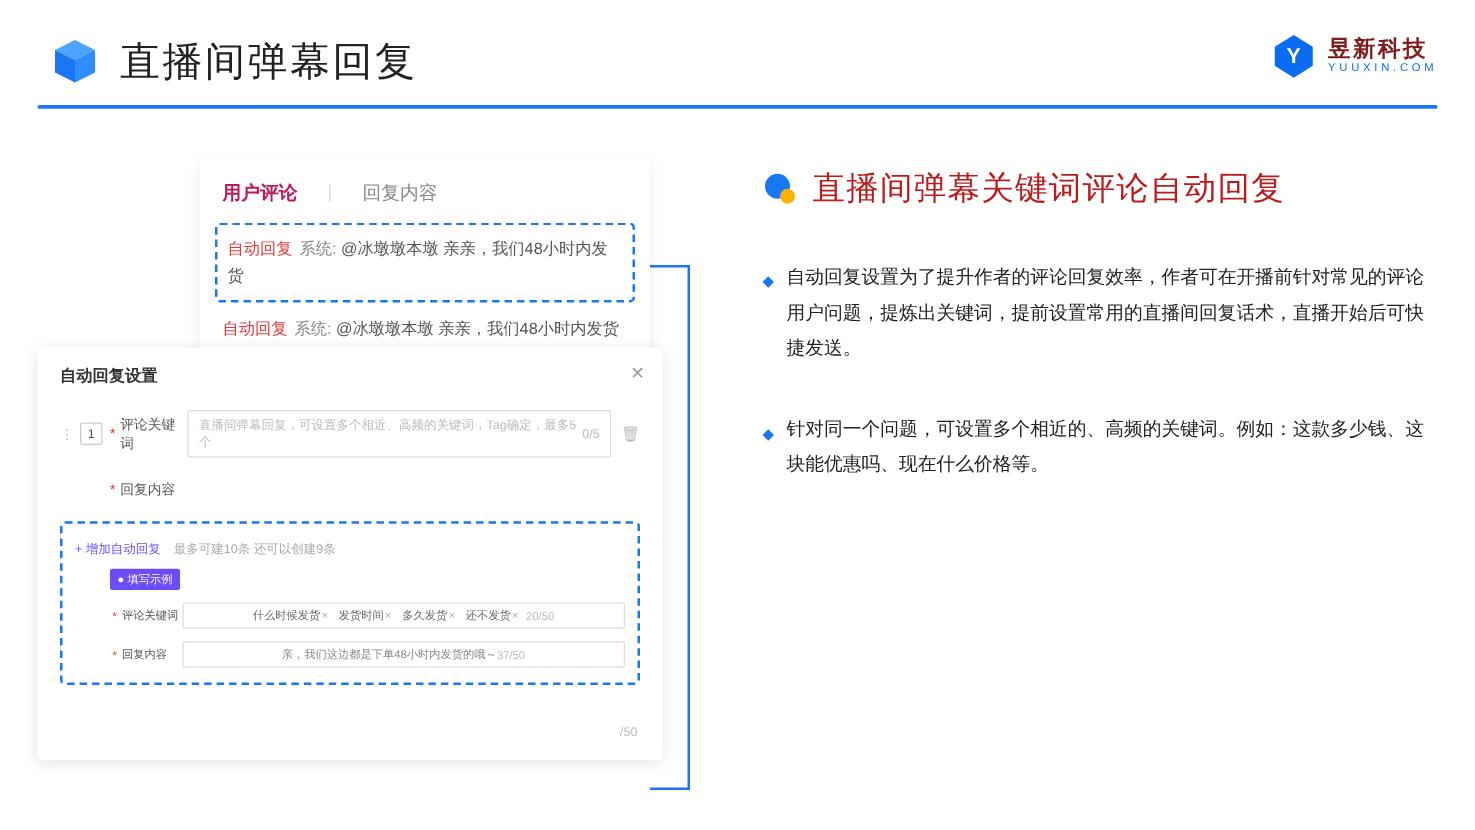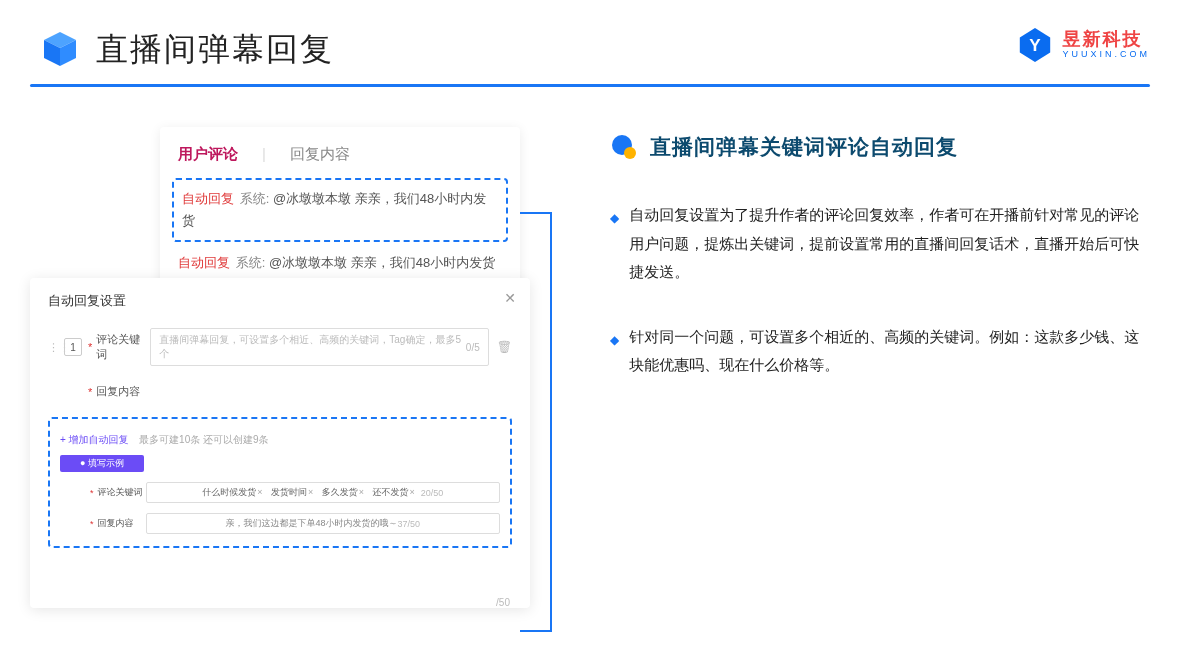--- a/index.html
+++ b/index.html
@@ -4,67 +4,67 @@
 <style>
 * { margin:0; padding:0; box-sizing:border-box; }
 body { width:1180px; height:664px; background:#fff; font-family:"Microsoft YaHei","PingFang SC",sans-serif; position:relative; overflow:hidden; }
 
 .header { display:flex; padding:28px 40px 12px 40px; }
 .cube-icon { width:40px; height:40px; margin-right:16px; }
 .page-title { font-size:32px; font-weight:500; color:#222; letter-spacing:2px; }
 .brand { position:absolute; right:30px; top:26px; display:flex; align-items:center; gap:8px; }
 .brand-icon { width:38px; height:38px; }
 .brand-text { display:flex; flex-direction:column; line-height:1.1; }
-.brand-main { font-size:18px; font-weight:700; color:#ef4444; letter-spacing:2px; }
+.brand-main { font-size:18px; font-weight:700; color:#7f1d1d; letter-spacing:2px; }
 .brand-sub { font-size:9px; color:#0a6cf0; letter-spacing:3px; }
 .hr { height:3px; background:#1976f5; margin:0 30px; border-radius:2px; }
 
 .content { display:flex; padding:40px 30px 0 30px; gap:40px; }
 .left { flex:0 0 520px; position:relative; }
 .right { flex:1; padding-left:20px; }
 
 .card-comments { width:360px; margin-left:auto; margin-right:30px; background:#fff; border-radius:4px; box-shadow:0 2px 12px rgba(0,0,0,.08); padding:18px 18px 24px 18px; }
 .tabs { display:flex; gap:24px; font-size:15px; color:#888; margin-bottom:14px; }
 .tab-active { color:#be185d; font-weight:600; }
 .tab-divider { color:#ddd; }
 .comment-row { font-size:13px; color:#555; line-height:1.7; margin-top:10px; }
 .tag-autoreply { color:#e03a3a; margin-right:2px; }
 .sys { color:#888; }
 .highlight-box { border:2px dashed #1976f5; border-radius:4px; padding:8px 8px; margin:4px -6px 6px -6px; }
 
 .card-settings { width:500px; background:#fff; border-radius:4px; box-shadow:0 2px 14px rgba(0,0,0,.10); padding:14px 18px 60px 18px; margin-top:-20px; position:relative; }
-.settings-title { font-size:13px; color:#333; font-weight:400; }
+.settings-title { font-size:13px; color:#333; font-weight:700; }
 .close-x { position:absolute; right:14px; top:12px; color:#999; font-size:14px; }
 .field-row { display:flex; align-items:center; margin-top:18px; font-size:11px; }
 .drag-handle { color:#bbb; width:10px; text-align:center; }
 .idx-box { width:18px; height:18px; border:1px solid #ccc; border-radius:2px; font-size:10px; display:flex; align-items:center; justify-content:center; margin:0 6px; color:#555; }
 .req { color:#d33; margin-right:4px; }
 .lbl { color:#555; width:54px; }
 .input-box { flex:1; border:1px solid #ddd; border-radius:2px; padding:4px 8px; display:flex; justify-content:space-between; align-items:center; color:#bbb; font-size:10px; background:#fff; }
 .counter { color:#bbb; }
 .trash { color:#bbb; margin-left:8px; font-size:12px; }
 
 .example-wrap { border:2px dashed #1976f5; border-radius:4px; padding:10px 10px 12px 10px; margin-top:18px; }
 .add-link { color:#6b4cf6; font-size:10px; }
 .add-note { color:#aaa; font-size:10px; margin-left:6px; }
-.badge { display:inline-block; background:#6b4cf6; color:#fff; font-size:9px; padding:2px 20px; border-radius:2px; margin-top:8px; }
+.badge { display:inline-block; background:#6b4cf6; color:#fff; font-size:9px; padding:2px 6px; border-radius:2px; margin-top:8px;margin-left:28px; }
 .ex-field { display:flex; align-items:center; margin-top:10px; font-size:9px; }
 .ex-lbl { color:#555; width:48px; }
 .ex-box { flex:1; border:1px solid #ddd; border-radius:2px; padding:3px 6px; display:flex; justify-content:center; align-items:center; color:#888; background:#fff; }
 .tag-chip { font-size:9px; color:#666; margin-right:6px; }
 .tag-chip::after { content:"×"; color:#aaa; margin-left:1px; }
 .ex-count { color:#bbb; }
-.float-count { position:absolute; right:20px; bottom:0; font-size:10px; color:#bbb; }
+.float-count { position:absolute; right:20px; bottom:16px; font-size:10px; color:#bbb; }
 
 .connector { position:absolute; pointer-events:none; }
 .conn1 { left:490px; top:85px; width:32px; height:420px; border-right:2px solid #1976f5; border-top:2px solid #1976f5; border-bottom:2px solid #1976f5; }
 
 .right-head { display:flex; align-items:center; gap:12px; margin-top:6px; }
 .dot-icon { width:28px; height:28px; }
-.right-title { font-size:21px; color:#0c4a6e; font-weight:700; letter-spacing:1px; }
+.right-title { font-size:26px; color:#b91c1c; font-weight:400; letter-spacing:1px; }
 .bullets { margin-top:40px; }
 .bullet { display:flex; gap:10px; margin-bottom:36px; font-size:15px; color:#222; line-height:1.9; }
 .diamond { color:#1976f5; font-size:12px; margin-top:6px; }
 </style>
 </head>
 <body>
 
 <div class="header">
   <svg class="cube-icon" viewBox="0 0 40 40">
     <polygon points="20,4 36,12 20,20 4,12" fill="#4da3ff"></polygon>

